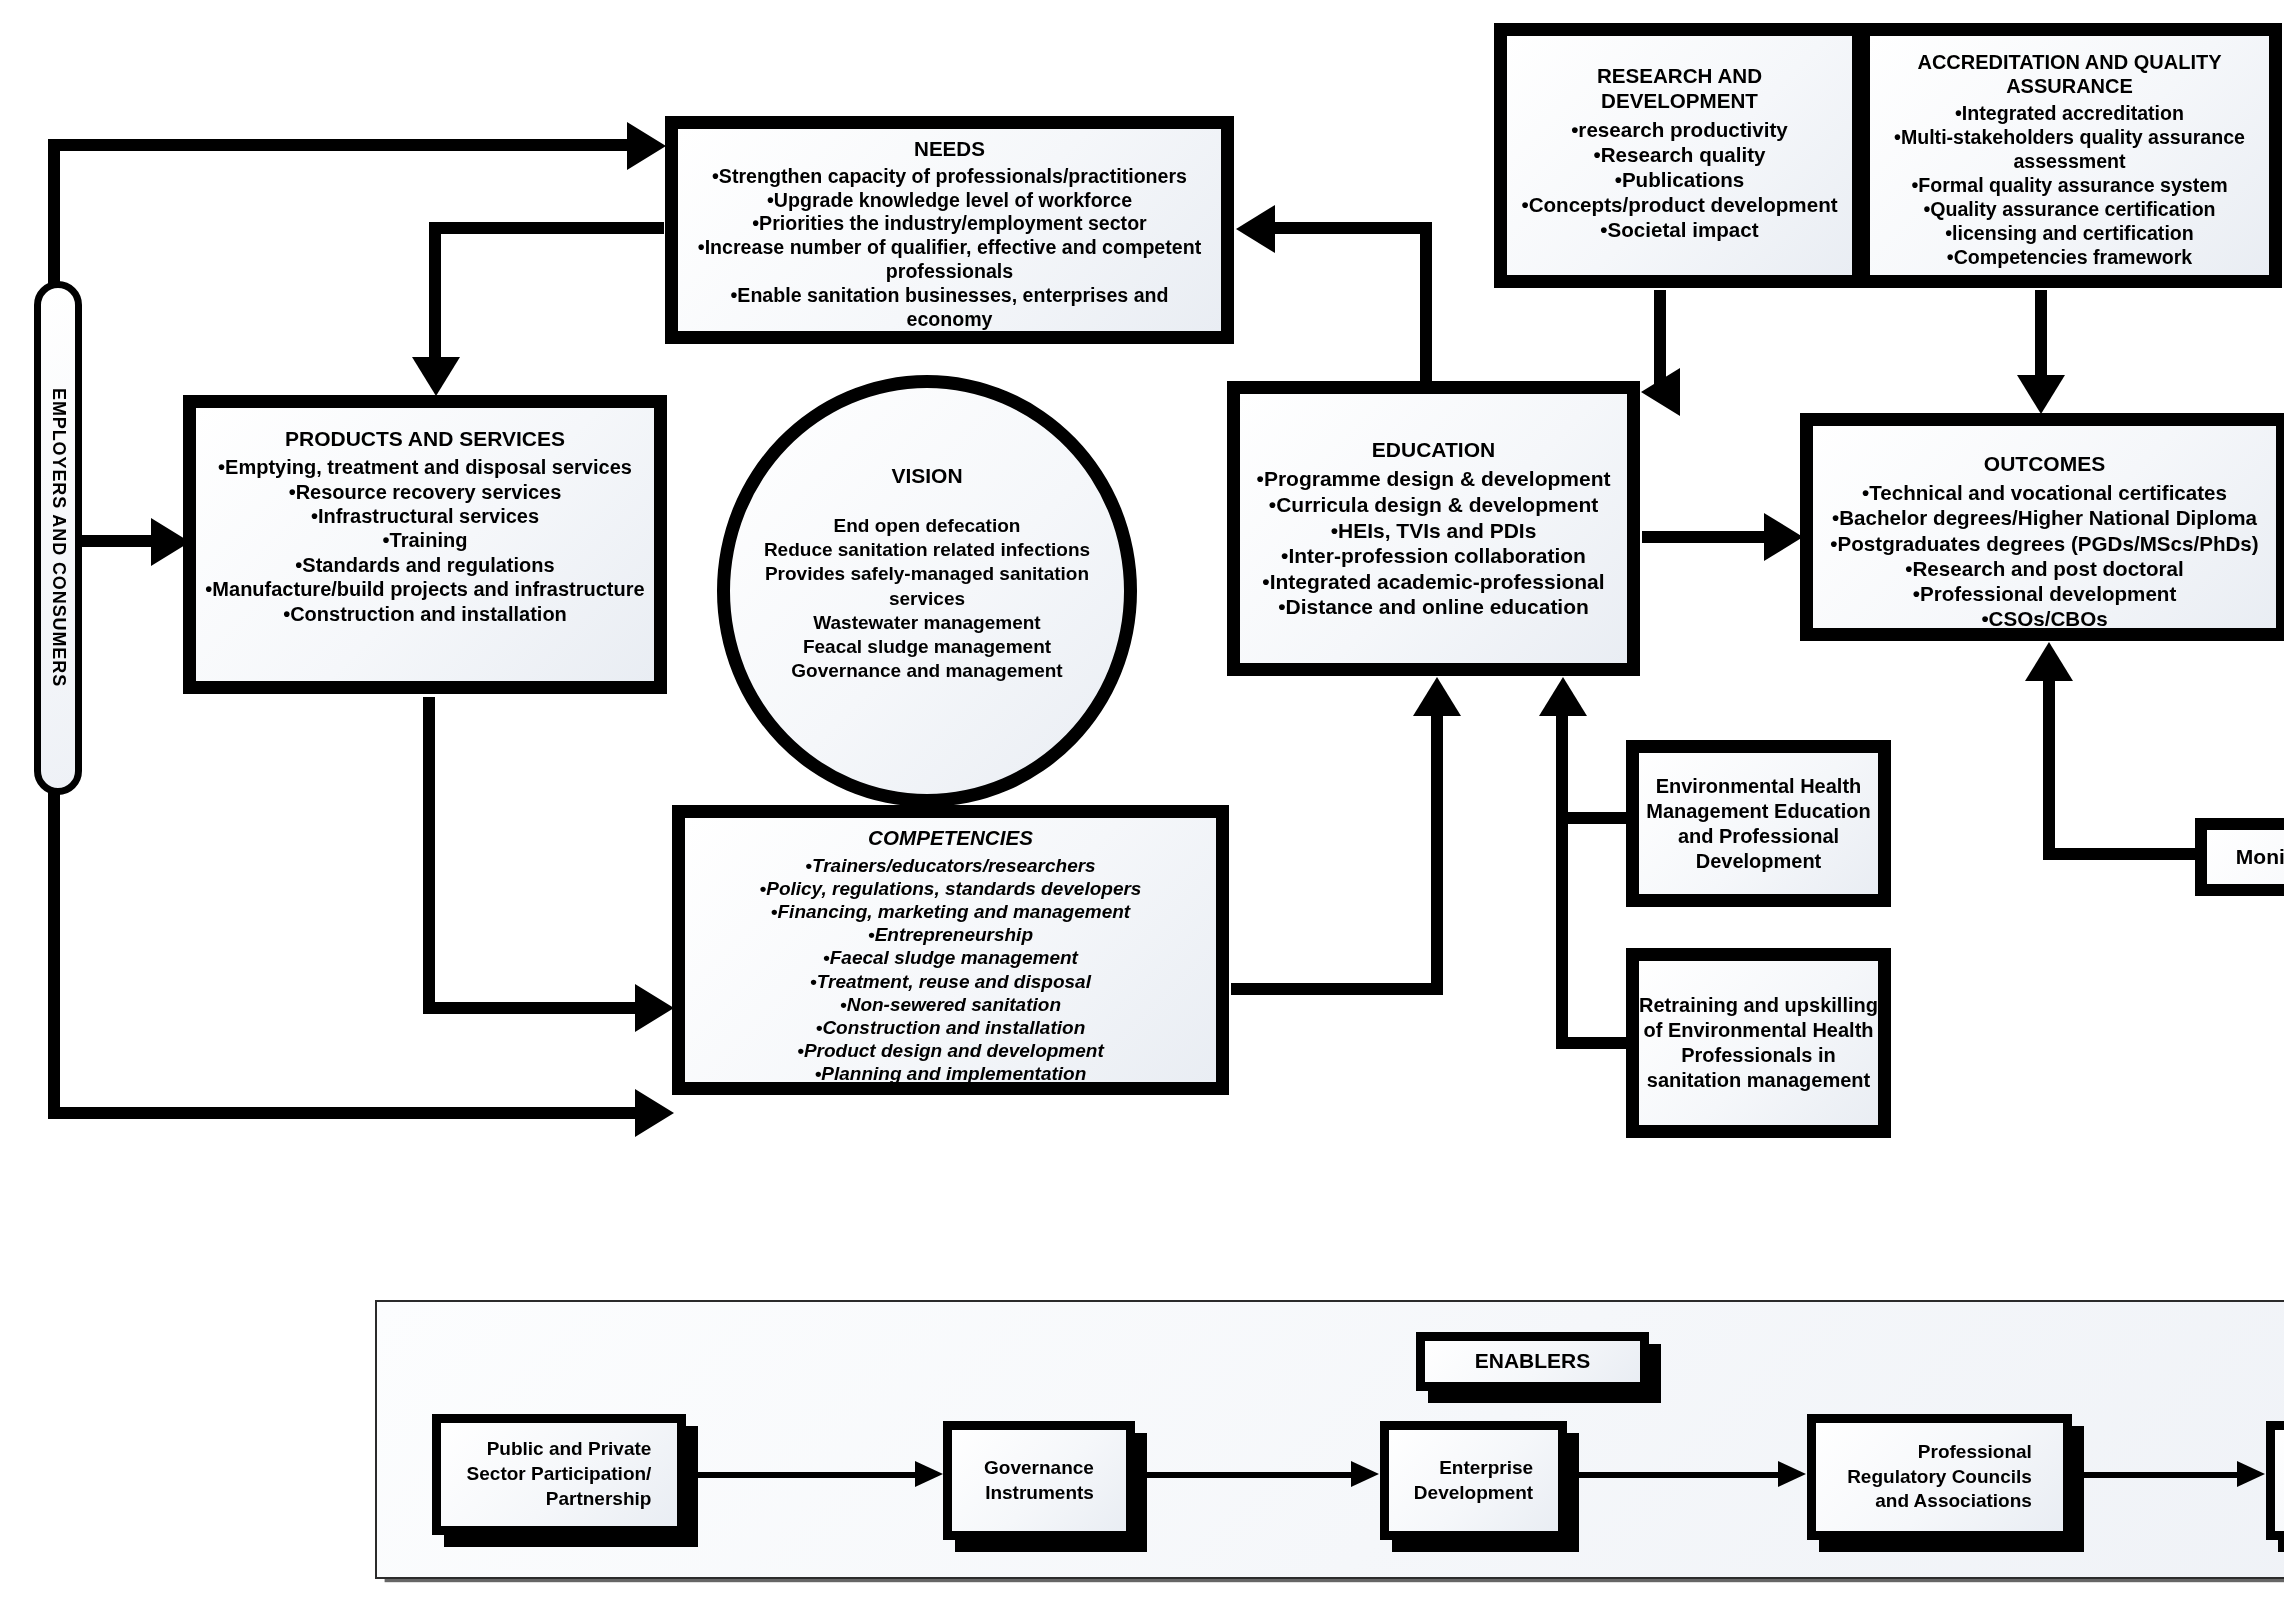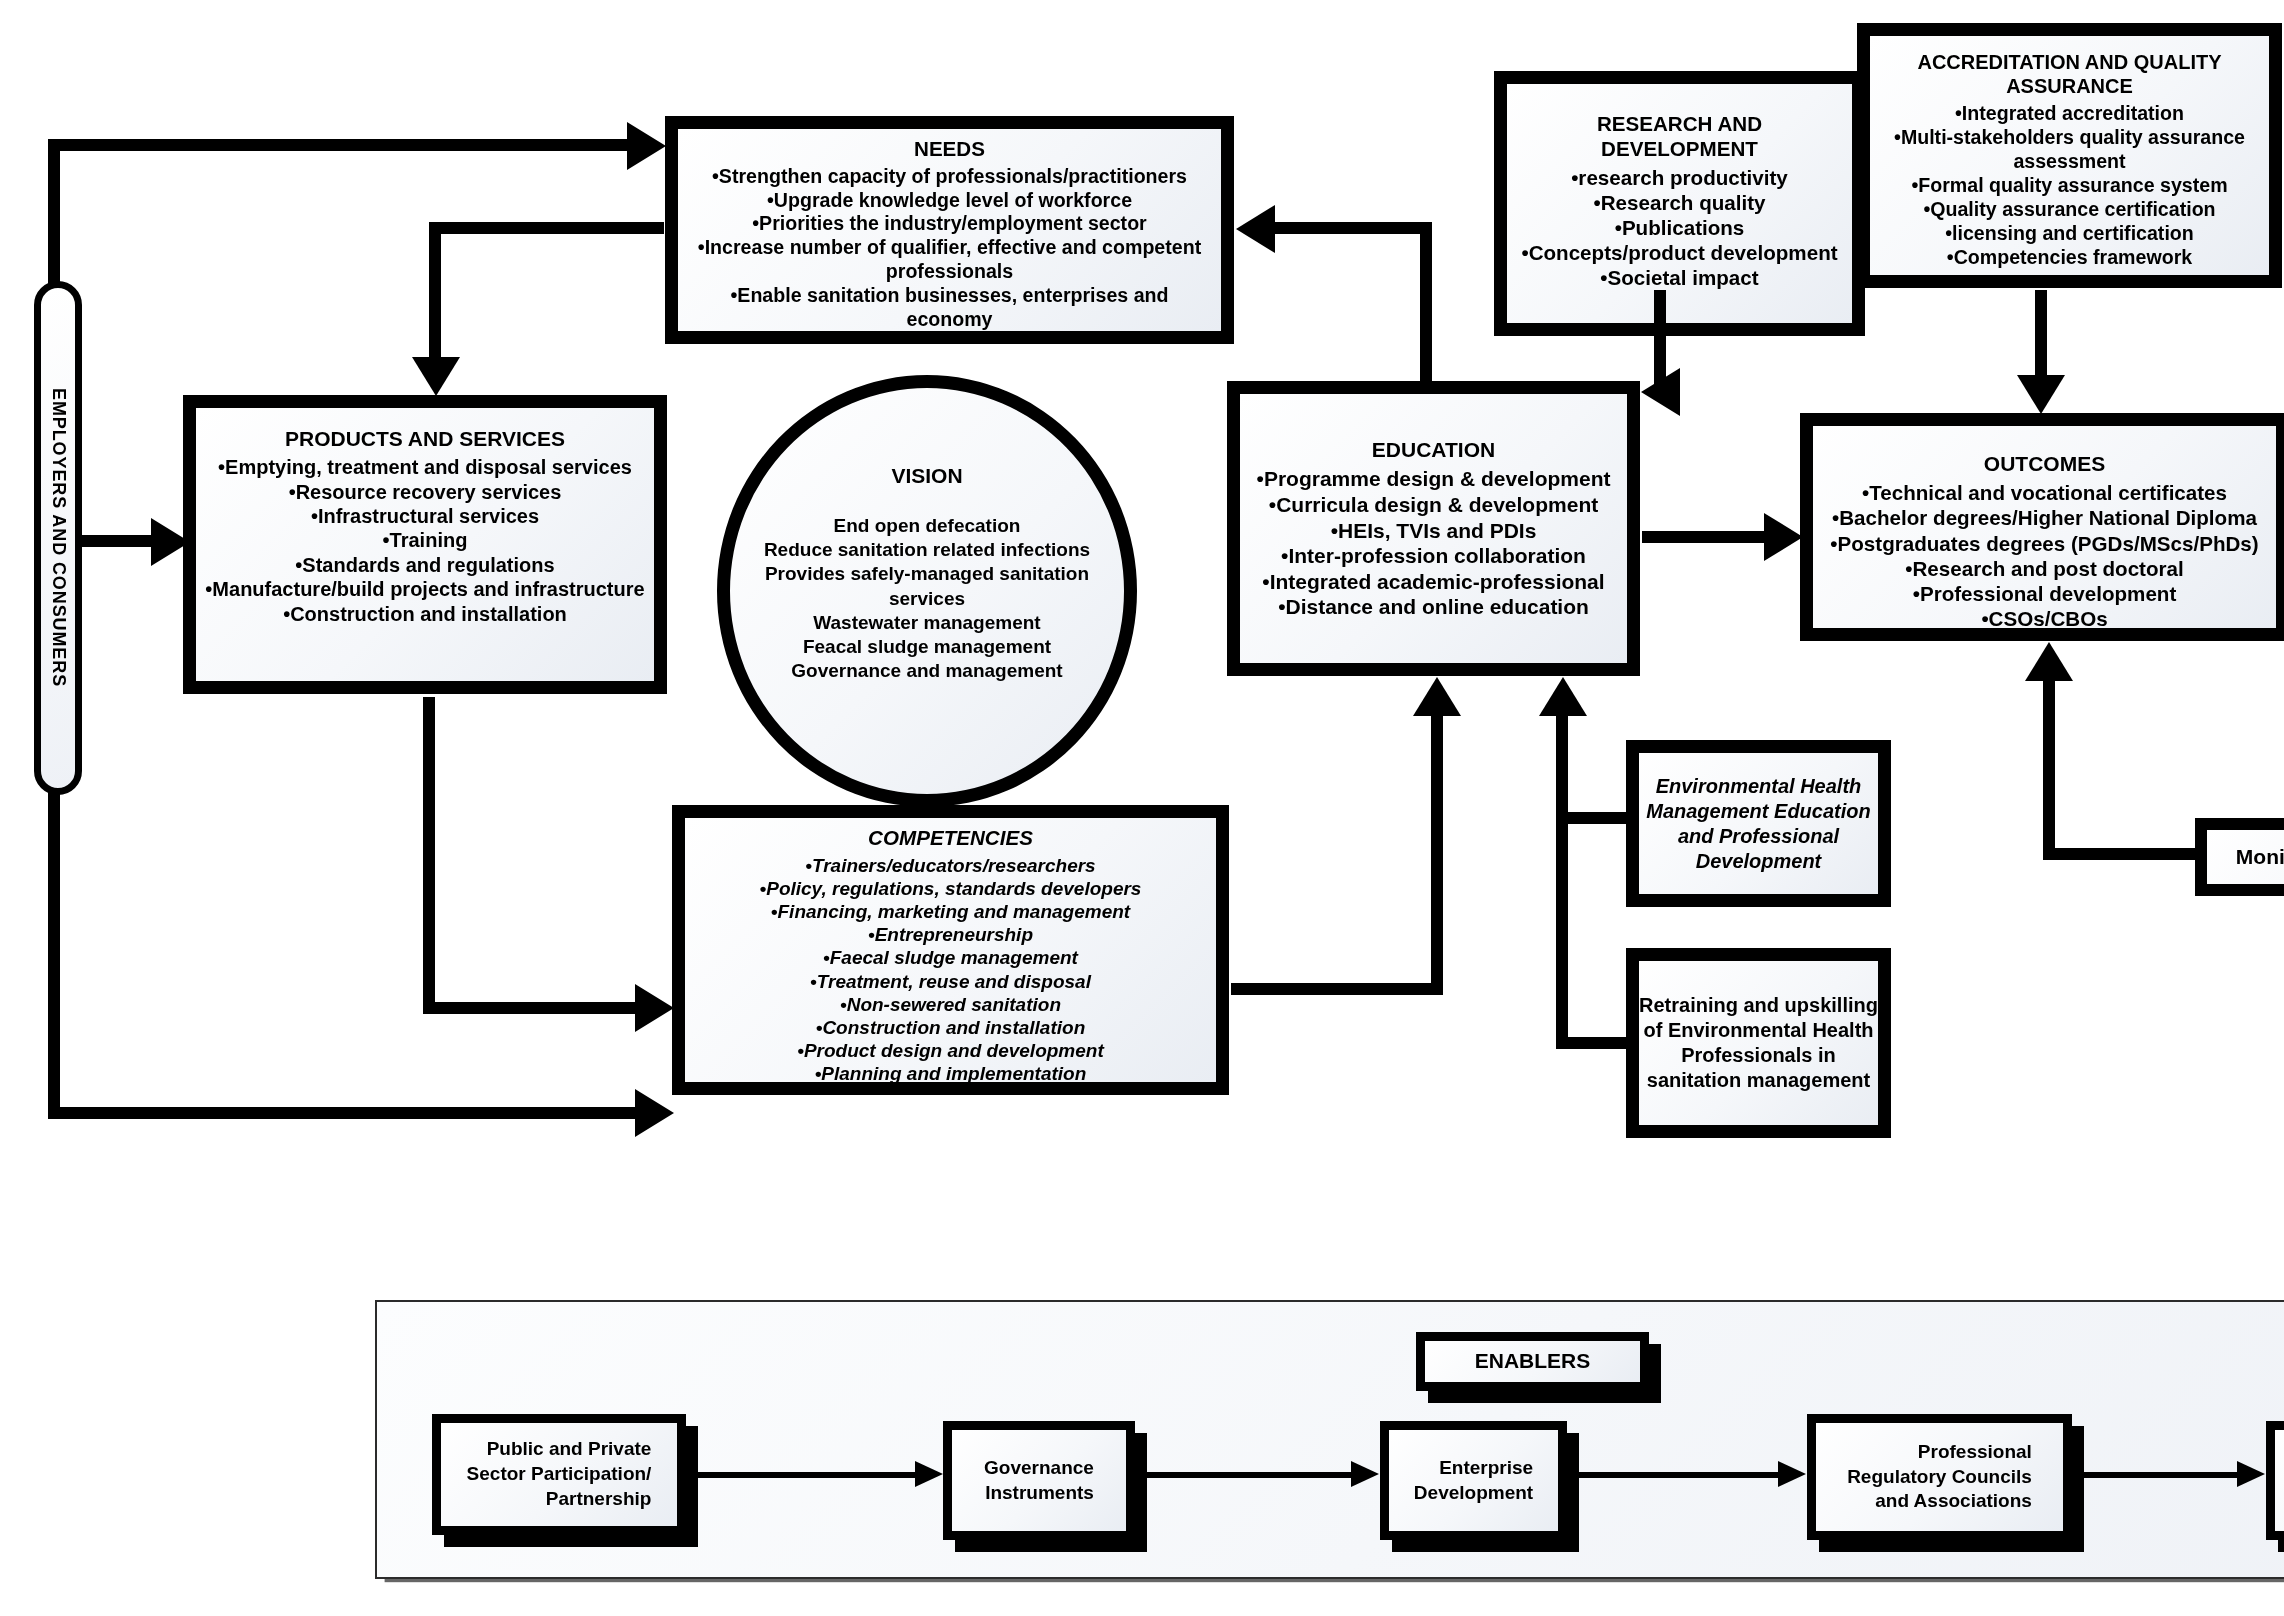--- a/index.html
+++ b/index.html
@@ -61,21 +61,21 @@
     <div class="ttl">NEEDS</div>
     <div>
         <div class="li">•Strengthen capacity of professionals/practitioners</div>
         <div class="li">•Upgrade knowledge level of workforce</div>
         <div class="li">•Priorities the industry/employment sector</div>
         <div class="li">•Increase number of qualifier, effective and competent professionals</div>
         <div class="li">•Enable sanitation businesses, enterprises  and economy</div>
       </div>
   </div>
 
-  <div class="box fs-rnd" style="left:1494px;top:23px;width:371px;height:265px;padding:27px 14px 0;margin-top:48px;">
+  <div class="box fs-rnd" style="left:1494px;top:23px;width:371px;height:265px;padding:27px 14px 0;">
     <div class="ttl">RESEARCH AND DEVELOPMENT</div>
     <div>
         <div class="li">•research productivity</div>
         <div class="li">•Research quality</div>
         <div class="li">•Publications</div>
         <div class="li">•Concepts/product development</div>
         <div class="li">•Societal impact</div>
       </div>
   </div>
 
@@ -134,21 +134,21 @@
         <div class="li">•Technical and vocational certificates</div>
         <div class="li">•Bachelor degrees/Higher National Diploma</div>
         <div class="li">•Postgraduates degrees (PGDs/MScs/PhDs)</div>
         <div class="li">•Research and post doctoral</div>
         <div class="li">•Professional development</div>
         <div class="li">•CSOs/CBOs</div>
       </div>
   </div>
 
   <div class="box flexc txt44" style="left:1626px;top:740px;width:265px;height:167px;">
-    <div style="white-space:pre-line;font-style:italic;">Environmental Health
+    <div style="white-space:pre-line;">Environmental Health
 Management Education
 and Professional
 Development</div>
   </div>
 
   <div class="box flexc txt44" style="left:1626px;top:948px;width:265px;height:190px;">
     <div style="white-space:pre-line;">Retraining and upskilling
 of Environmental Health
 Professionals in
 sanitation management</div>

